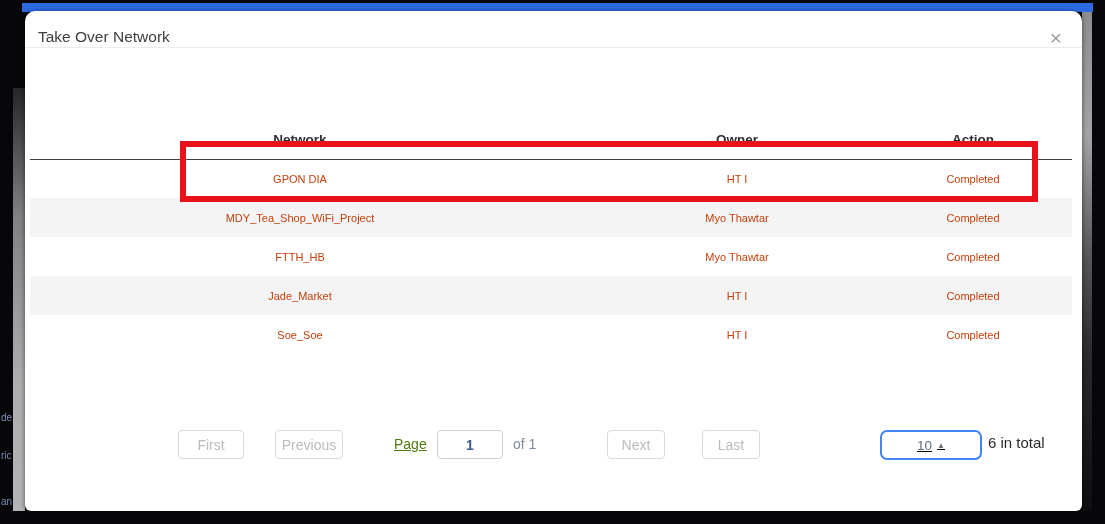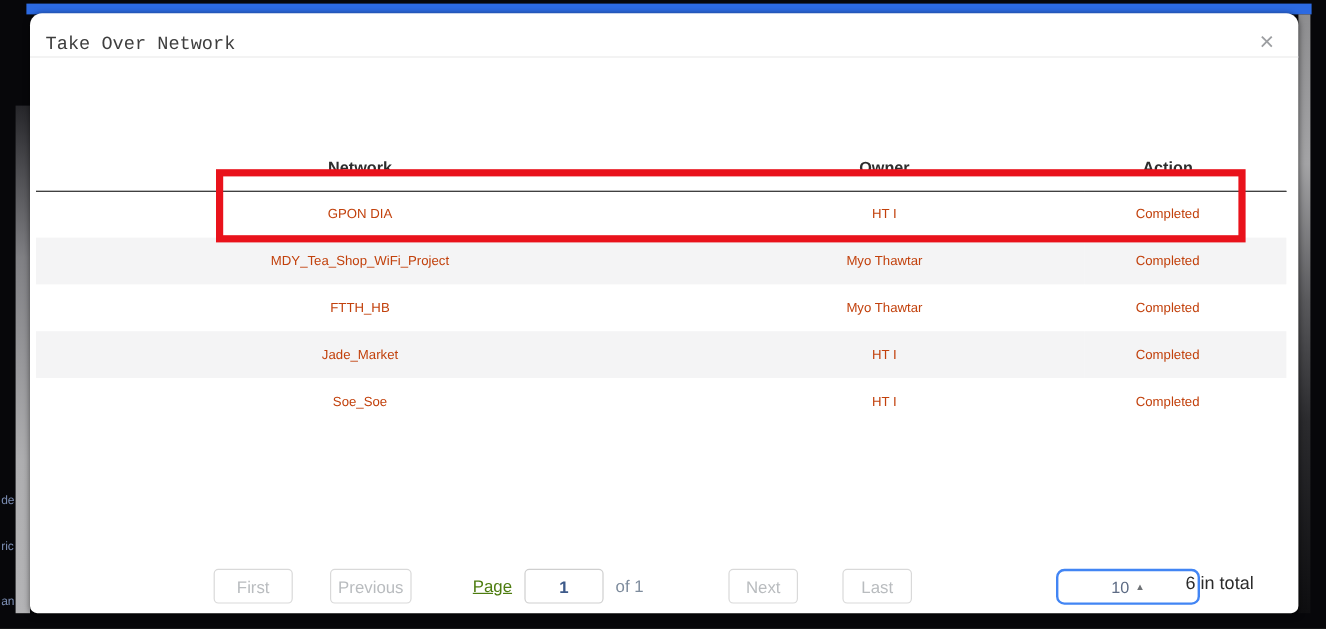--- a/index.html
+++ b/index.html
@@ -14,54 +14,54 @@
                 background:linear-gradient(180deg,#26262a 0%,#808084 30%,#aeaeb0 70%,#b4b4b6 100%); }
   .edge-right { position:absolute; left:1082px; top:12px; width:10px; height:499px;
                 background:linear-gradient(180deg,#8e8e90 0%,#a4a4a6 25%,#59595c 48%,#2b2b2e 68%,#0e0e10 100%); }
   .fragment { position:absolute; left:1px; font-size:10px; color:#7d8fb5; }
   .frag-0 { top:412px; } .frag-1 { top:450px; } .frag-2 { top:496px; }
 
   
   .modal { position:absolute; left:25px; top:11px; width:1057px; height:500px;
            background:#ffffff; border-radius:10px 10px 6px 6px;
            box-shadow:0 1px 5px rgba(0,0,0,.55); }
-  .modal-header { position:absolute; top:0; left:0; right:0; height:37px; border-bottom:1px solid #ebebeb;font-family:Liberation Mono, monospace; }
+  .modal-header { position:absolute; top:0; left:0; right:0; height:37px; border-bottom:1px solid #ebebeb; }
   .modal-title { position:absolute; left:13px; top:26px; transform:translateY(-50%);
                  font-size:15.5px; color:#3e3e3e; }
   .modal-close { position:absolute; right:20px; top:26px; transform:translateY(-50%);
                  font-size:21px; line-height:1; color:#9c9ea1; cursor:pointer; }
 
   
   .data-table { position:absolute; left:5px; top:110px; width:1042px;
                 border-collapse:collapse; table-layout:fixed; }
   .data-table thead th { height:38px; vertical-align:middle; text-align:center;
                 font-size:13.5px; font-weight:bold; color:#2e2e2e;
                 border-bottom:1px solid #404040; padding:0; }
   .data-table tbody td { height:39px; vertical-align:middle; text-align:center;
                 font-size:11px; color:#c2410c; padding:0; }
   .data-table tbody tr:nth-child(even) { background:#f4f4f5; }
   .col-action { padding-right:30px !important; }
 
   
-  .pagination { position:absolute; left:0; top:419px; width:100%; height:34px;margin-top:44px; }
+  .pagination { position:absolute; left:0; top:419px; width:100%; height:34px; }
   .pg-btn { position:absolute; top:0; height:29px; border:1px solid #d9d9d9; border-radius:4px;
             background:#fff; color:#b9bcbf; font-size:14px; font-family:inherit; cursor:default; }
   .btn-first { left:153px; width:66px; }
   .btn-prev  { left:250px; width:68px; }
   .btn-next  { left:582px; width:58px; }
   .btn-last  { left:677px; width:58px; }
   .pg-label { position:absolute; top:6px; font-size:14px; }
   .lbl-page { left:369px; color:#4d7c0f;text-decoration:underline; }
   .lbl-of   { left:488px; color:#7e8c9d; }
   .page-input { position:absolute; left:412px; top:0; width:66px; height:29px;
                 border:1px solid #cfcfcf; border-radius:4px; text-align:center;
                 font-size:14px; font-weight:bold; color:#3d5a8a; font-family:inherit; outline:none; }
-  .size-select { position:absolute; left:855px; top:0; width:120px; height:30px;
+  .size-select { position:absolute; left:855px; top:0; width:102px; height:30px;
                  border:2px solid #4285f4; border-radius:7px; background:#fff;
-                 display:flex; align-items:center; justify-content:center; gap:5px; cursor:pointer; }
+                 display:flex; align-items:center; justify-content:center; gap:5px; cursor:pointer;text-decoration:underline; }
   .size-value { font-size:13.5px; color:#5d6b84; }
   .size-arrow { font-size:8px; color:#6f7276; }
   .lbl-total { position:absolute; left:963px; top:4px; font-size:15px; color:#2b2b2b; }
 
   
   .annotation-rect { position:absolute; left:180px; top:141px; width:858px; height:61px;
                      border:6px solid #e9121b; z-index:10; pointer-events:none; }
 </style>
 </head>
 <body>

